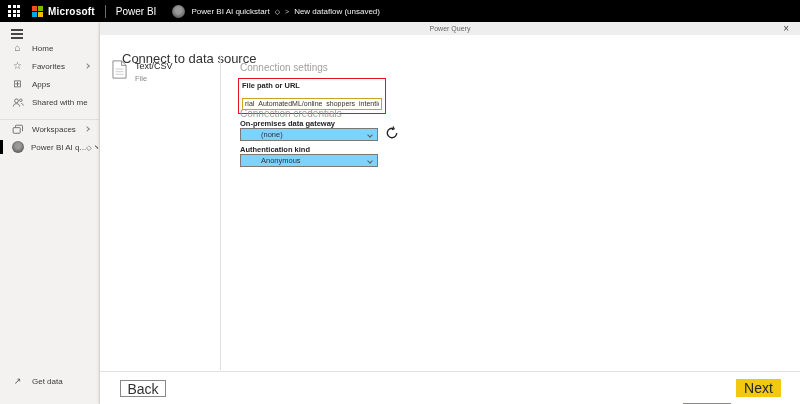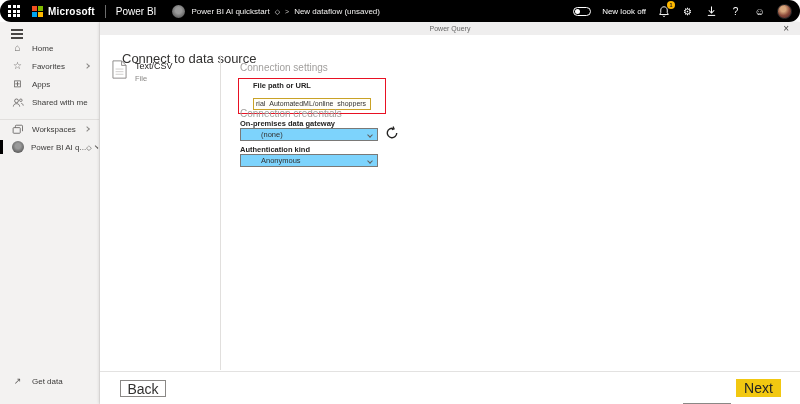--- a/index.html
+++ b/index.html
@@ -2,21 +2,21 @@
 <html><head>
 <meta charset="utf-8">
 <style>
   * { margin:0; padding:0; box-sizing:border-box; }
   html,body { width:800px; height:404px; overflow:hidden; background:#fff;
     font-family:"Liberation Sans", sans-serif; }
   .app { position:relative; width:800px; height:404px; }
 
   
   .topbar { position:absolute; left:0; top:0; width:800px; height:22px; background:#000;
-    display:flex; align-items:center; color:#fff; padding:0 8px;border-radius:11px; }
+    display:flex; align-items:center; color:#fff; padding:0 8px; }
   .tb-left { display:flex; align-items:center; }
   .waffle { display:grid; grid-template-columns:repeat(3,3px); grid-gap:1.5px; margin-right:12px; cursor:pointer; }
   .waffle i { width:3px; height:3px; background:#fff; display:block; }
   .mslogo { display:grid; grid-template-columns:5px 5px; grid-gap:1px; margin-right:5px; }
   .mslogo i { width:5px; height:5px; display:block; }
   .mslogo i:nth-child(1){background:#f25022;} .mslogo i:nth-child(2){background:#7fba00;}
   .mslogo i:nth-child(3){background:#00a4ef;} .mslogo i:nth-child(4){background:#ffb900;}
   .brand { font-size:10px; font-weight:bold; letter-spacing:.2px; }
   .tb-sep { width:1px; height:13px; background:#6d6d6d; margin:0 10px; }
   .product { font-size:10px; font-weight:300; }
@@ -78,21 +78,21 @@
   .file-ico { width:15px; height:19px; flex:none; }
   .conn-text { margin-left:8px; padding-top:1px; }
   .conn-name { font-size:9px; color:#252423; }
   .conn-type { font-size:7.5px; color:#8a8886; margin-top:3px; }
 
   .sec-header { position:absolute; left:140px; font-size:10px; color:#a19f9d; font-weight:400; }
   .hdr-settings { top:40px; }
   .hdr-creds { top:86px; }
 
   .red-box { position:absolute; left:138px; top:56px; width:148px; border:1.6px solid #e81123;
-    padding:2px 14px 3px; background:#fff; }
+    padding:2px 3px 3px; background:#fff; }
   .field-label { font-size:7.5px; font-weight:bold; color:#252423; }
   .red-box .field-label { margin-bottom:2px; }
   .path-input { width:100%; height:12px; border:1px solid #c9a227; background:#fffef7;
     font-family:"Liberation Sans", sans-serif; font-size:7px; color:#323130; padding:0 2px;
     outline:none; }
 
   .lbl-gateway { position:absolute; left:140px; top:97px; }
   .lbl-auth { position:absolute; left:140px; top:123px; }
   .dropdown { position:absolute; width:138px; height:13px; border:1px solid #7a7977; background:#7dd3fc;
     display:flex; align-items:center; padding:0 14px 0 20px; cursor:pointer; }
@@ -140,43 +140,20 @@
       <span class="tb-sep"></span>
       <span class="product">Power BI</span>
       <span class="ws-avatar"></span>
       <span class="crumb">
         <span>Power BI AI quickstart</span>
         <span class="diamond">◇</span>
         <span class="crumb-sep">&gt;</span>
         <span>New dataflow (unsaved)</span>
       </span>
     </div>
-    <div class="tb-right">
-      <span class="toggle">
-          <i></i>
-        </span>
-      <span class="newlook">New look off</span>
-      <span class="tb-ico">
-        <svg width="12" height="13" viewBox="0 0 14 14">
-            <path d="M7 1.5c-2.2 0-3.8 1.6-3.8 3.8v3L2 10.5h10l-1.2-2.2v-3C10.8 3.1 9.2 1.5 7 1.5z" fill="none" stroke="#fff" stroke-width="1.1"></path>
-            <path d="M5.8 12a1.3 1.3 0 0 0 2.4 0" fill="none" stroke="#fff" stroke-width="1.1"></path>
-          </svg>
-        <span class="badge">1</span>
-      </span>
-      <span class="tb-ico">⚙</span>
-      <span class="tb-ico">
-        <svg width="11" height="12" viewBox="0 0 12 12">
-            <path d="M6 1v6.5M3 5.2 6 8.2l3-3" fill="none" stroke="#fff" stroke-width="1.1"></path>
-            <path d="M2 10.8h8" stroke="#fff" stroke-width="1.1"></path>
-          </svg>
-      </span>
-      <span class="tb-ico">?</span>
-      <span class="tb-ico">☺</span>
-      <span class="me-avatar"></span>
-    </div>
   </header>
 
   <nav class="sidebar">
     <div class="hamburger">
         <i></i>
         <i></i>
         <i></i>
       </div>
     <div class="nav">
 

